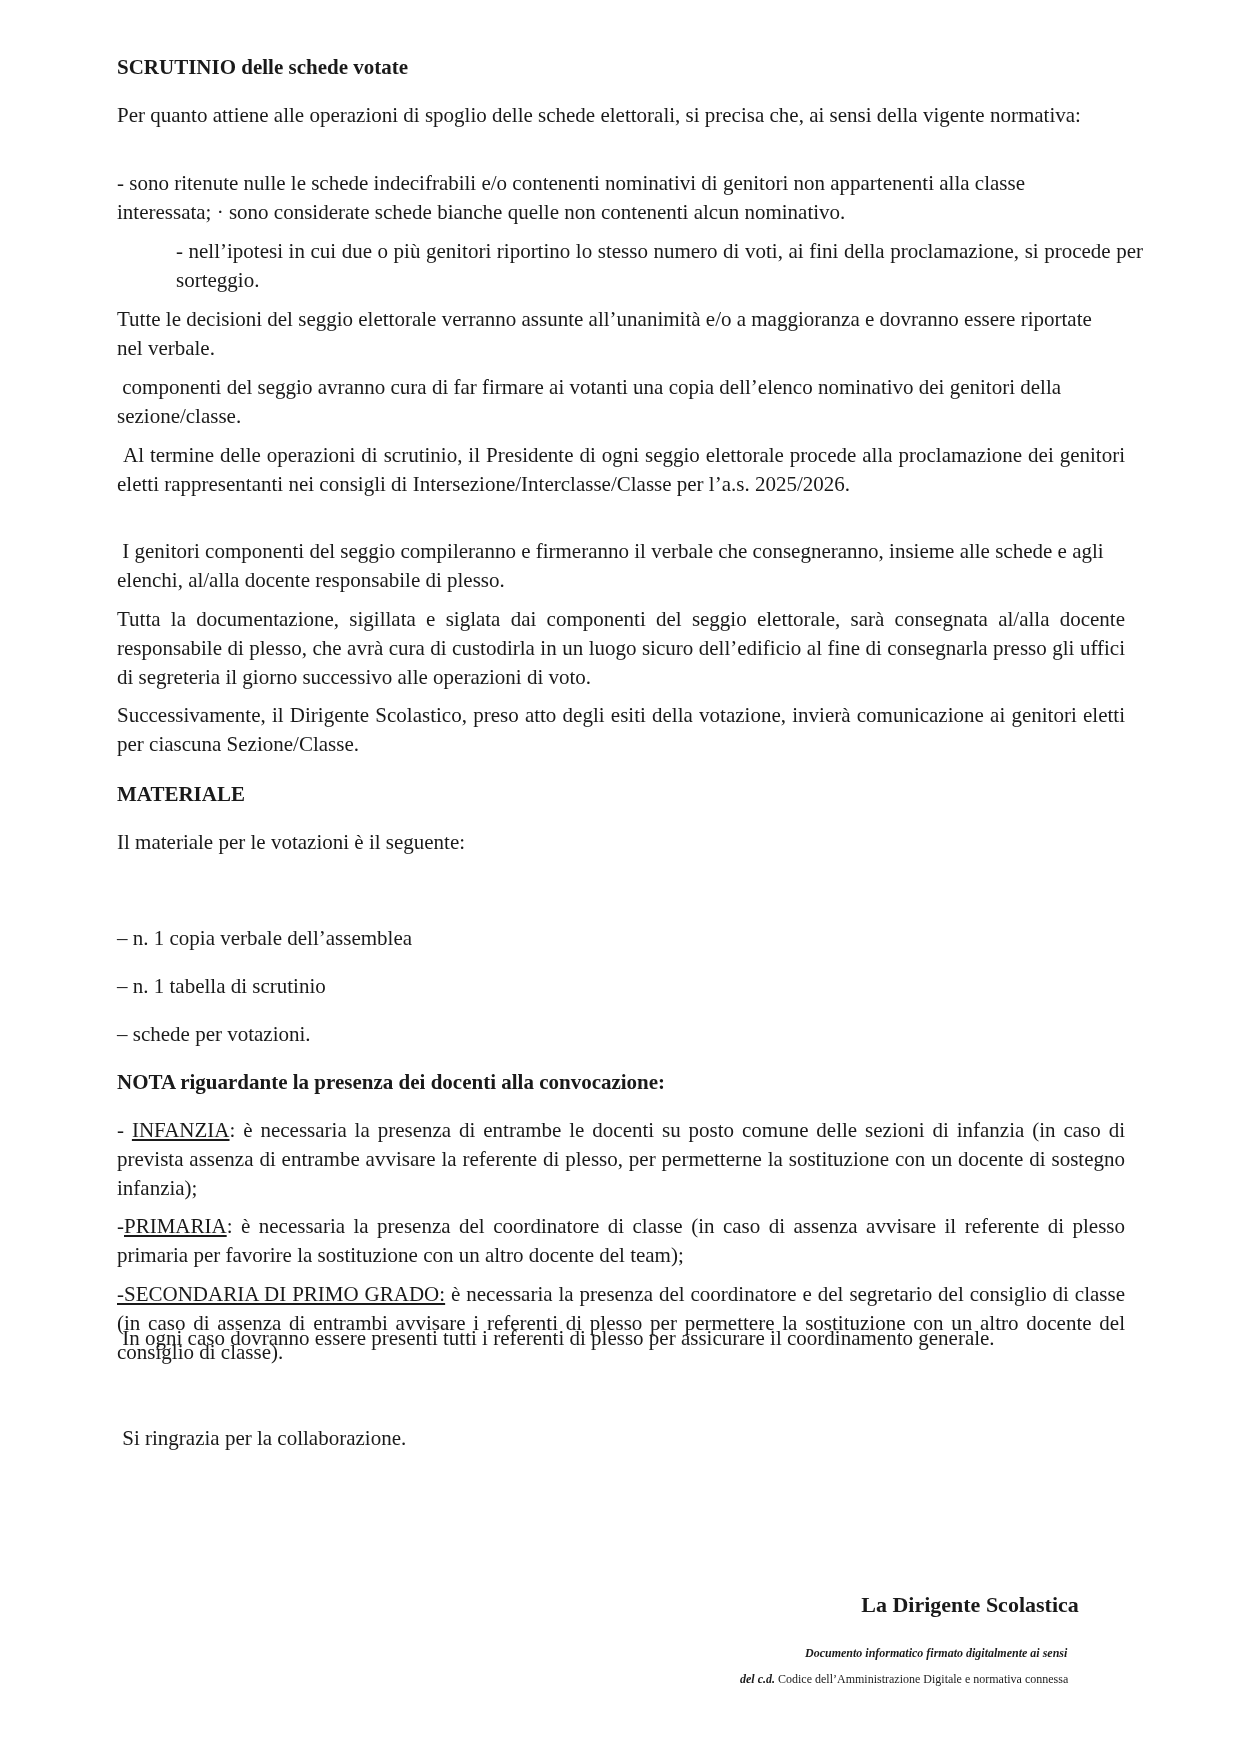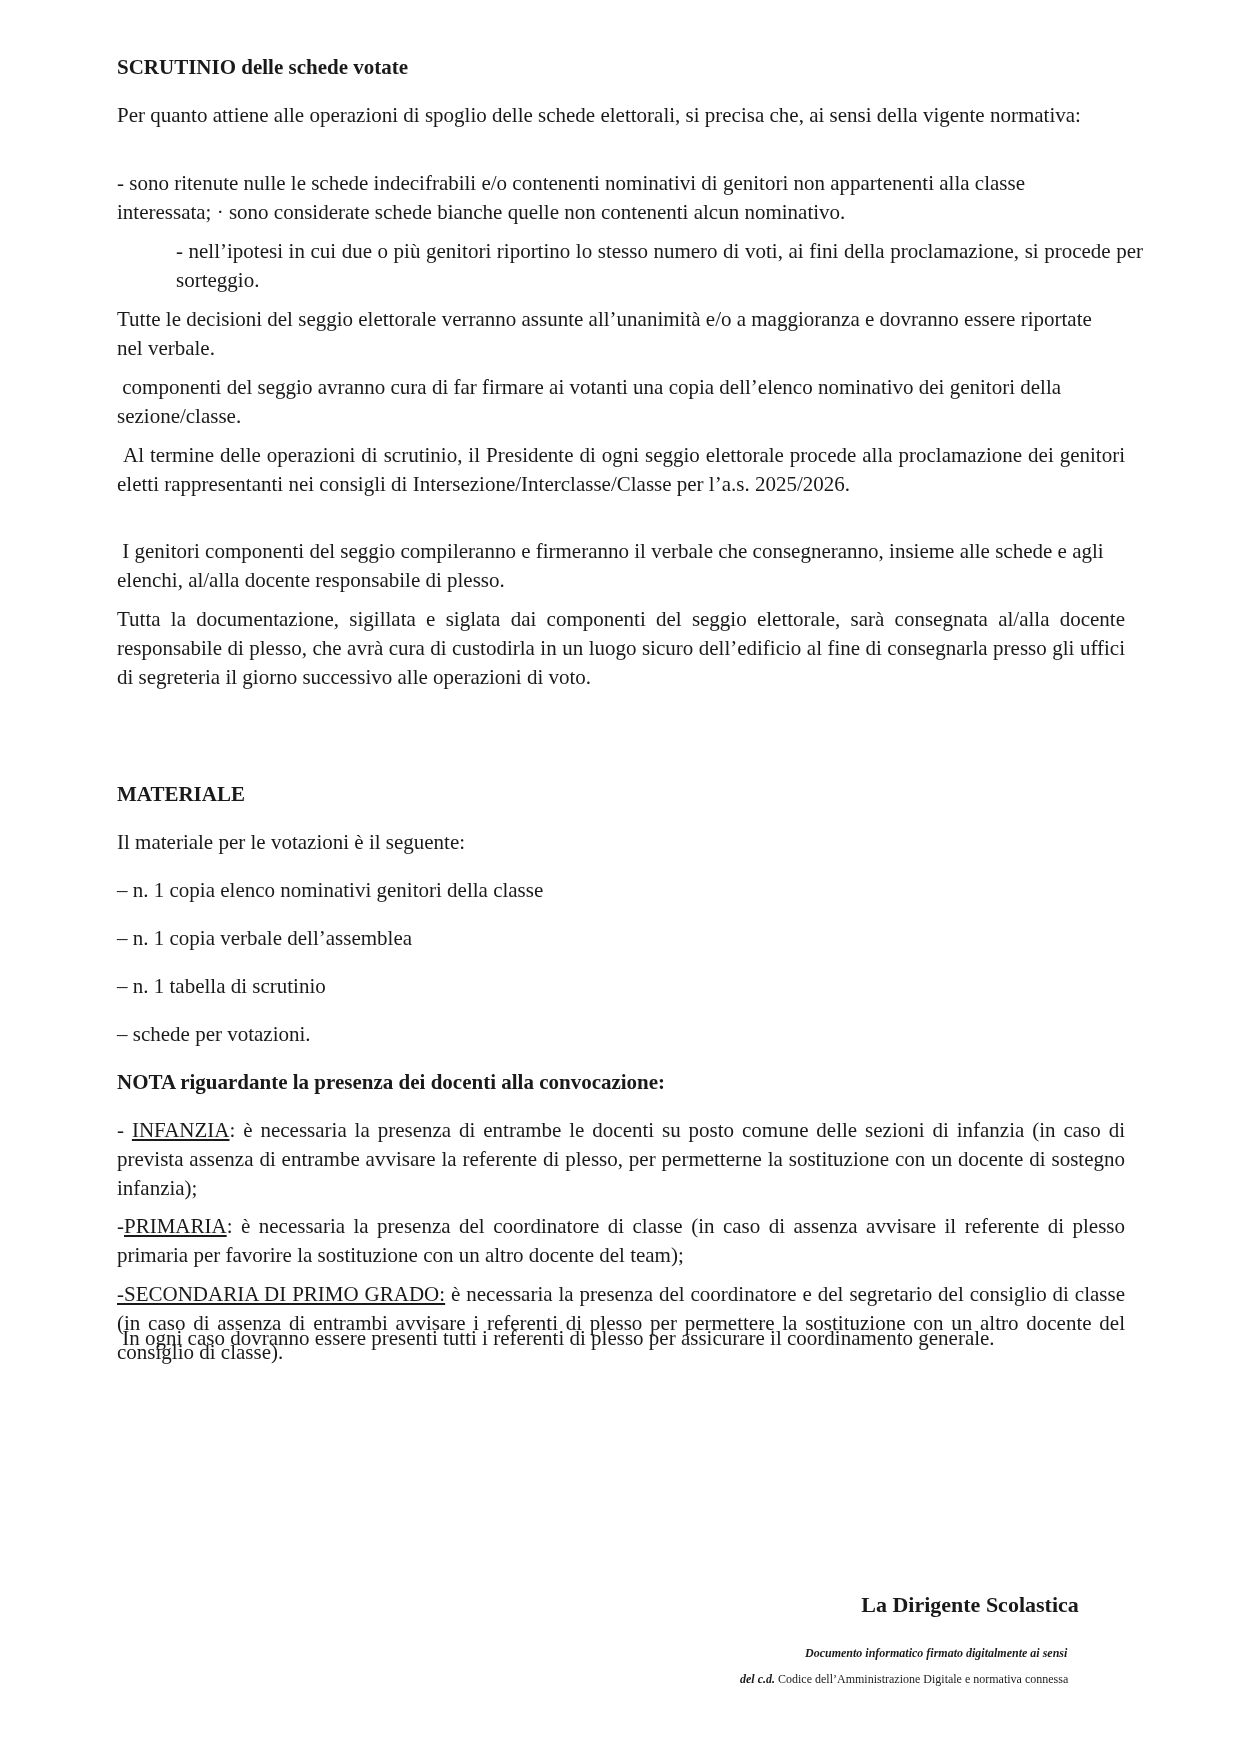--- a/index.html
+++ b/index.html
@@ -32,38 +32,39 @@
   <p class="blk" style="top:305px; width:1000px;">Tutte le decisioni del seggio elettorale verranno assunte all’unanimità e/o a maggioranza e dovranno essere riportate nel verbale.</p>
 
   <p class="blk" style="top:373px; width:1000px; white-space:pre-wrap;"> componenti del seggio avranno cura di far firmare ai votanti una copia dell’elenco nominativo dei genitori della sezione/classe.</p>
 
   <p class="blk just" style="top:441px; white-space:pre-wrap;"> Al termine delle operazioni di scrutinio, il Presidente di ogni seggio elettorale procede alla proclamazione dei genitori eletti rappresentanti nei consigli di Intersezione/Interclasse/Classe per l’a.s. 2025/2026.</p>
 
   <p class="blk" style="top:537px; width:1000px; white-space:pre-wrap;"> I genitori componenti del seggio compileranno e firmeranno il verbale che consegneranno, insieme alle schede e agli elenchi, al/alla docente responsabile di plesso.</p>
 
   <p class="blk just" style="top:605px;">Tutta la documentazione, sigillata e siglata dai componenti del seggio elettorale, sarà consegnata al/alla docente responsabile di plesso, che avrà cura di custodirla in un luogo sicuro dell’edificio al fine di consegnarla presso gli uffici di segreteria il giorno successivo alle operazioni di voto.</p>
 
+  <p class="blk just" style="top:701px;">Successivamente, il Dirigente Scolastico, preso atto degli esiti della votazione, invierà comunicazione ai genitori eletti per ciascuna Sezione/Classe.</p>
 
   <p class="blk bold" style="top:780px;">MATERIALE</p>
 
   <p class="blk" style="top:828px;">Il materiale per le votazioni è il seguente:</p>
 
-  <p class="blk" style="top:876px;">– n. 1 copia elenco nominativi genitori della classe</p>
   <p class="blk" style="top:924px;">– n. 1 copia verbale dell’assemblea</p>
   <p class="blk" style="top:972px;">– n. 1 tabella di scrutinio</p>
   <p class="blk" style="top:1020px;">– schede per votazioni.</p>
 
   <p class="blk bold" style="top:1068px;">NOTA riguardante la presenza dei docenti alla convocazione:</p>
 
   <p class="blk just" style="top:1116px;"><span style="white-space:pre;">- </span><span class="u">INFANZIA</span><span>: è necessaria la presenza di entrambe le docenti su posto comune delle sezioni di infanzia (in caso di prevista assenza di entrambe avvisare la referente di plesso, per permetterne la sostituzione con un docente di sostegno infanzia);</span></p>
 
   <p class="blk just" style="top:1212px;"><span>-</span><span class="u">PRIMARIA</span><span>: è necessaria la presenza del coordinatore di classe (in caso di assenza avvisare il referente di plesso primaria per favorire la sostituzione con un altro docente del team);</span></p>
 
   <p class="blk just" style="top:1280px;"><span class="u">-SECONDARIA DI PRIMO GRADO:</span><span> è necessaria la presenza del coordinatore e del segretario del consiglio di classe (in caso di assenza di entrambi avvisare i referenti di plesso per permettere la sostituzione con un altro docente del consiglio di classe).</span></p>
 
   <p class="blk" style="top:1324px; white-space:pre-wrap;"> In ogni caso dovranno essere presenti tutti i referenti di plesso per assicurare il coordinamento generale.</p>
 
+  <p class="blk" style="top:1424px; white-space:pre-wrap;"> Si ringrazia per la collaborazione.</p>
 
   <div class="sig" style="left:850px; top:1592px; width:240px; font-size:22px; line-height:26px;">La Dirigente Scolastica</div>
   <div class="sig-sm" style="left:805px; top:1646px; font-weight:bold; font-style:italic;">Documento informatico firmato digitalmente ai sensi</div>
   <div class="sig-sm" style="left:740px; top:1672px;"><span style="font-weight:bold; font-style:italic;">del c.d.</span><span style="white-space:pre;"> Codice dell’Amministrazione Digitale e normativa connessa</span></div>
 
 </div>
 
 </body></html>

